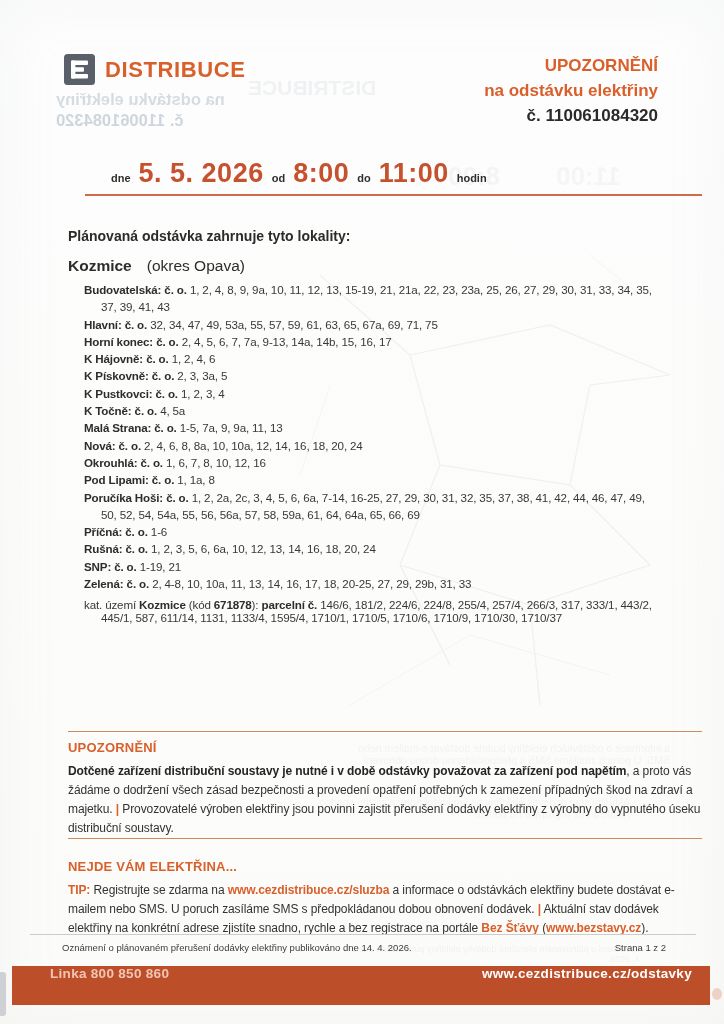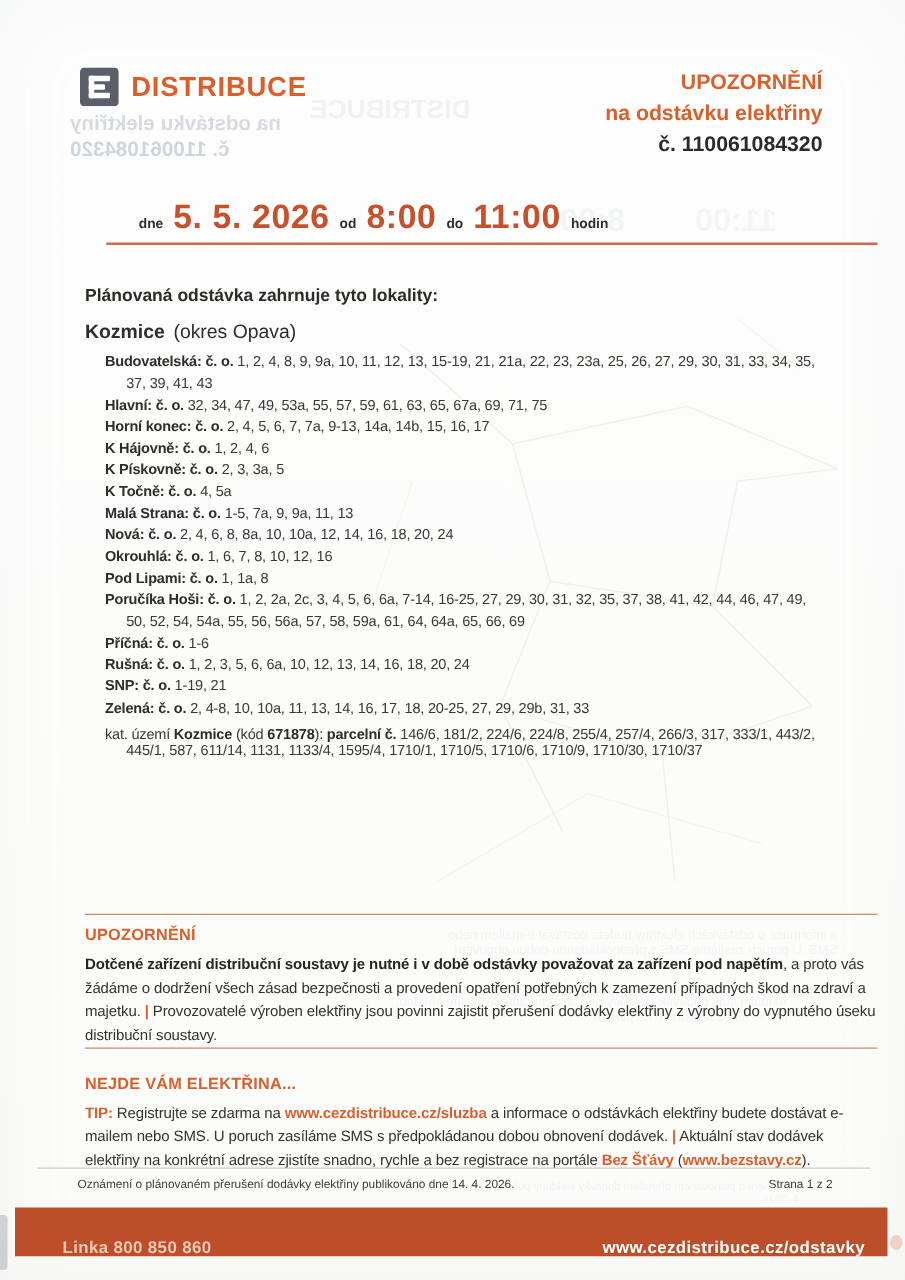--- a/index.html
+++ b/index.html
@@ -35,38 +35,38 @@
   .date-section{position:absolute;top:158px;left:85px;width:617px;}
   .date-flex{display:flex;align-items:baseline;justify-content:flex-start;padding:0 14px 0 26px;gap:8px;}
   .d-label{font-size:11px;font-weight:bold;color:#2f2e2c;}
   .d-value{font-size:27px;font-weight:bold;color:var(--date,#c6512d);letter-spacing:.5px;}
   .date-rule{margin-top:5px;height:2px;background:var(--date,#c6512d);opacity:.85;}
   
   .main{position:absolute;top:228px;left:68px;width:594px;}
   .loc-heading{font-size:14px;font-weight:bold;margin:0;color:#2c2b29;}
   .muni{margin-top:13px;font-size:15.5px;}
   .muni .m-name{font-weight:bold;}
-  .muni .m-dist{margin-left:7px;}
+  .muni .m-dist{margin-left:15px;}
   .streets{margin-top:6px;font-size:11.6px;line-height:17.3px;letter-spacing:-.15px;color:#3a3836;}
   .street{padding-left:33px;text-indent:-17px;}
   .street .s-label{font-weight:bold;color:#2e2d2b;}
   .cadastre{margin-top:6px;padding-left:33px;text-indent:-17px;font-size:11.6px;line-height:13px;letter-spacing:-.15px;color:#3a3836;}
   .cadastre b{color:#2e2d2b;}
   
   .rule-sec{position:absolute;left:68px;width:634px;border-top:1px solid #cf8a5d;}
   .warning{top:731px;padding-top:8px;}
   .help{top:838px;padding-top:20px;}
   .sec-heading{font-size:13px;font-weight:bold;color:var(--accent,#d95f2b);margin:0 0 7px 0;letter-spacing:.2px;}
   .sec-p{margin:0;font-size:12px;line-height:19px;letter-spacing:-.1px;color:#343330;}
   .sec-p b{color:#262522;}
   .pipe{color:var(--accent,#d95f2b);font-weight:bold;}
   .lnk{color:var(--accent,#d95f2b);font-weight:bold;text-decoration:none;cursor:pointer;}
   
   .footnote{position:absolute;top:934px;left:30px;right:28px;border-top:1px solid #cccccc;padding:7px 30px 0 32px;display:flex;justify-content:space-between;font-size:9.5px;color:#3c3b39;}
-  .bar{position:absolute;left:12px;right:14px;top:966px;height:39px;background:var(--bar,#bd4e2a);display:flex;align-items:flex-end;justify-content:space-between;box-sizing:border-box;padding:0 18px 0 38px;font-size:13.5px;font-weight:bold;}
+  .bar{position:absolute;left:12px;right:14px;top:966px;height:39px;background:var(--bar,#bd4e2a);display:flex;align-items:flex-start;justify-content:space-between;box-sizing:border-box;padding:0 18px 0 38px;font-size:13.5px;font-weight:bold;}
   .bar .bar-left{color:rgba(255,231,219,.78);letter-spacing:.3px;}
   .bar .bar-right{color:#ffffff;letter-spacing:.3px;cursor:pointer;}
 </style>
 </head>
 <body>
 
 <div class="page">
 
   <svg class="bleed bleed-map" width="410" height="500" viewBox="0 0 410 500">
     <g fill="none" stroke="#c3cfc5" stroke-width="1.2" opacity="0.5">
@@ -133,20 +133,21 @@
     <div class="street"><span class="s-label">Budovatelská: č. o.</span><span class="s-nums"> 1, 2, 4, 8, 9, 9a, 10, 11, 12, 13, 15-19, 21, 21a, 22, 23, 23a, 25, 26, 27, 29, 30, 31, 33, 34, 35, 37, 39, 41, 43</span></div>
 
     <div class="street"><span class="s-label">Hlavní: č. o.</span><span class="s-nums"> 32, 34, 47, 49, 53a, 55, 57, 59, 61, 63, 65, 67a, 69, 71, 75</span></div>
 
     <div class="street"><span class="s-label">Horní konec: č. o.</span><span class="s-nums"> 2, 4, 5, 6, 7, 7a, 9-13, 14a, 14b, 15, 16, 17</span></div>
 
     <div class="street"><span class="s-label">K Hájovně: č. o.</span><span class="s-nums"> 1, 2, 4, 6</span></div>
 
     <div class="street"><span class="s-label">K Pískovně: č. o.</span><span class="s-nums"> 2, 3, 3a, 5</span></div>
 
+    <div class="street"><span class="s-label">K Pustkovci: č. o.</span><span class="s-nums"> 1, 2, 3, 4</span></div>
 
     <div class="street"><span class="s-label">K Točně: č. o.</span><span class="s-nums"> 4, 5a</span></div>
 
     <div class="street"><span class="s-label">Malá Strana: č. o.</span><span class="s-nums"> 1-5, 7a, 9, 9a, 11, 13</span></div>
 
     <div class="street"><span class="s-label">Nová: č. o.</span><span class="s-nums"> 2, 4, 6, 8, 8a, 10, 10a, 12, 14, 16, 18, 20, 24</span></div>
 
     <div class="street"><span class="s-label">Okrouhlá: č. o.</span><span class="s-nums"> 1, 6, 7, 8, 10, 12, 16</span></div>
 
     <div class="street"><span class="s-label">Pod Lipami: č. o.</span><span class="s-nums"> 1, 1a, 8</span></div>

